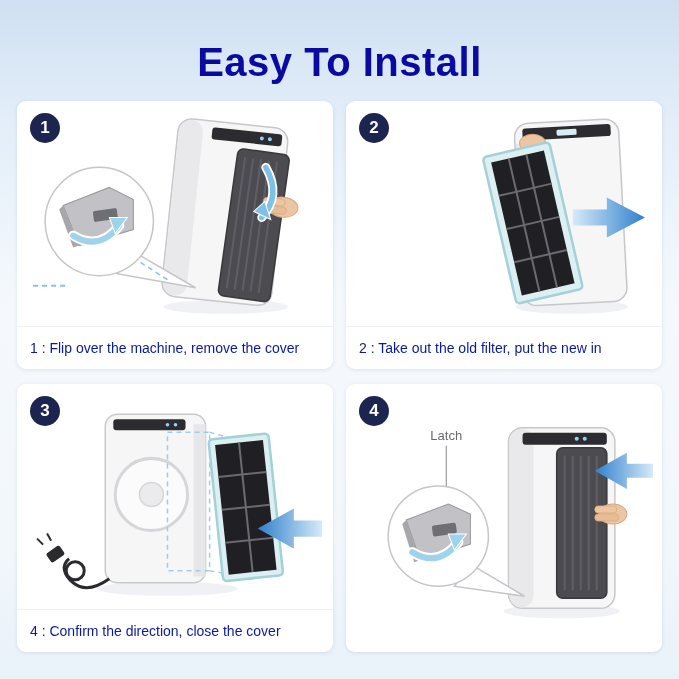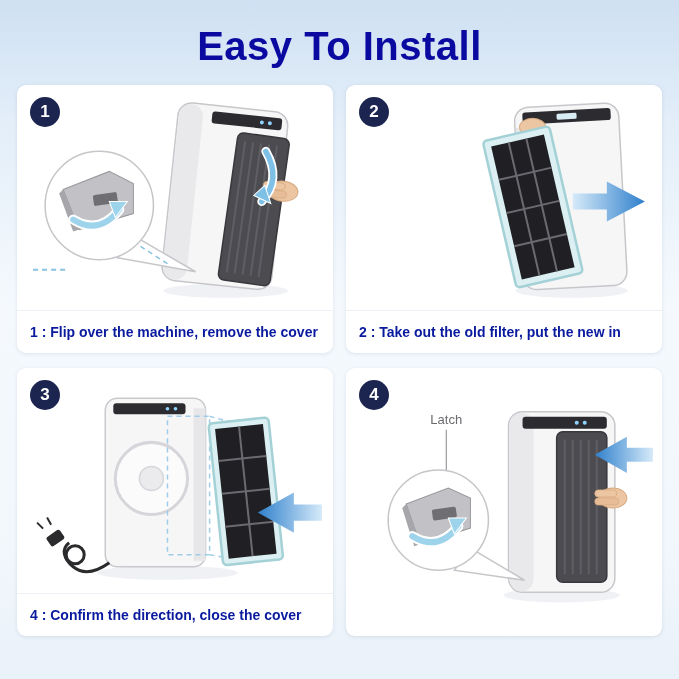--- a/index.html
+++ b/index.html
@@ -2,41 +2,41 @@
 <html><head>
 <meta charset="utf-8">
 <style>
   * { margin:0; padding:0; box-sizing:border-box; }
   html,body { width:679px; height:679px; }
   body {
     font-family:"Liberation Sans", sans-serif;
     background:linear-gradient(180deg,#cfe0f2 0%,#e3eef9 18%,#f5f9fd 45%,#f2f7fc 80%,#e9f1f9 100%);
     overflow:hidden;
   }
-  .page { width:679px; height:679px; padding:0 17px; }
+  .page { width:679px; height:679px; padding:16px 17px; }
   .title {
     text-align:center; color:#0a0aa0; font-size:40px; font-weight:800;
     letter-spacing:.5px; padding:24px 0 16px;
   }
   .grid { display:grid; grid-template-columns:1fr 1fr; gap:15px 13px; }
   .card {
     position:relative; background:#ffffff; border-radius:9px; height:268px;
     box-shadow:0 1px 4px rgba(40,70,120,.12); overflow:hidden;
     display:flex; flex-direction:column;
   }
   .badge {
     position:absolute; top:12px; left:13px; width:30px; height:30px;
     border-radius:50%; background:#1b2550; color:#fff; font-weight:bold;
     font-size:17px; display:flex; align-items:center; justify-content:center; z-index:2;
   }
   .illus { flex:1; position:relative; }
   .illus svg { position:absolute; inset:0; width:100%; height:100%; }
   .caption {
     height:43px; display:flex; align-items:center; padding-left:13px;
-    color:#0a1a9e; font-size:14px; font-weight:bold; border-top:1px solid #edf1f6;
+    color:#0a1a9e; font-size:14px; font-weight:normal; border-top:1px solid #edf1f6;
     white-space:nowrap;
   }
   svg text { font-family:"Liberation Sans", sans-serif; }
 </style>
 </head>
 <body>
 
 <div class="page">
   <h1 class="title">Easy To Install</h1>
 

